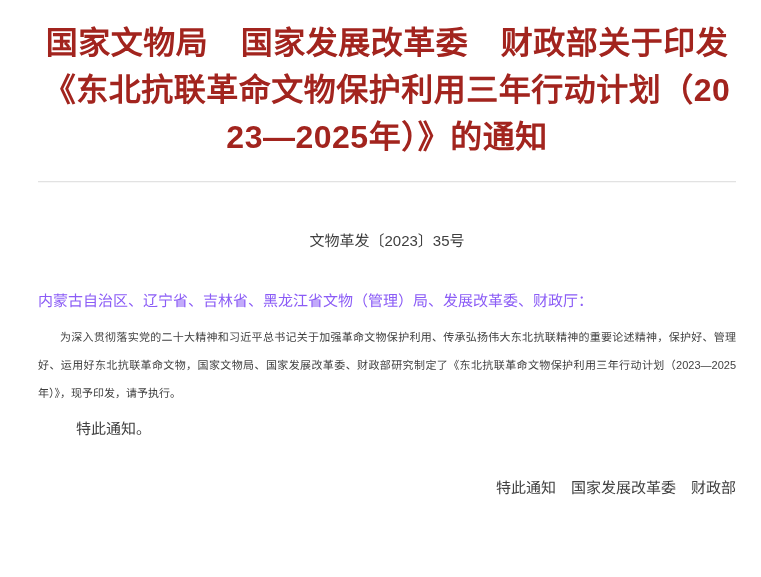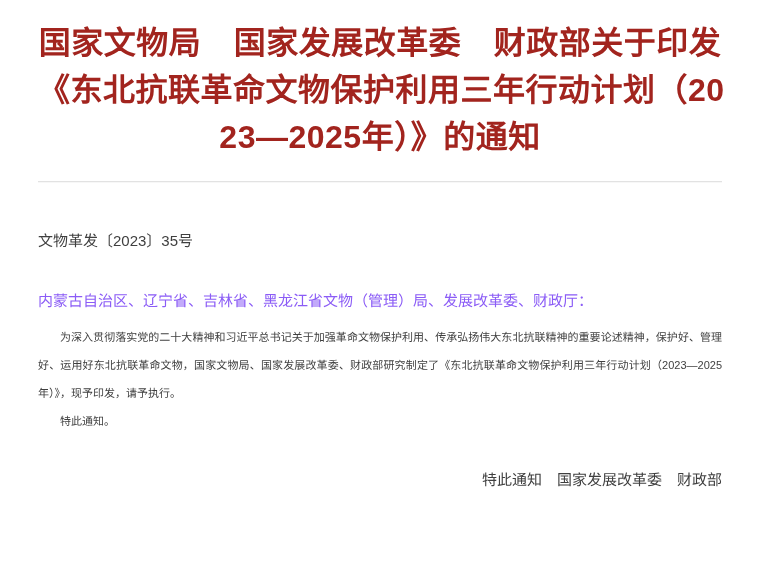--- a/index.html
+++ b/index.html
@@ -11,21 +11,21 @@
     width: 761px;
     height: 577px;
     overflow: hidden;
     font-family: "Liberation Sans", "DejaVu Sans", sans-serif;
     color: #3f3f3f;
   }
   .page {
     box-sizing: border-box;
     width: 761px;
     height: 541px;
-    padding: 20px 39px 0 38px;
+    padding: 20px 25px 0 38px;
     background: #ffffff;
   }
   .title {
     margin: 0;
     font-size: 32px;
     line-height: 47px;
     font-weight: bold;
     text-align: center;
     color: #a2241e;
     letter-spacing: 0.5px;
@@ -38,40 +38,40 @@
     border: none;
     border-top: 1px solid #e2e2e2;
     box-shadow: 0 1px 0 #f7f7f7;
     margin: 20px 0 0 0;
     height: 0;
   }
   .doc-number {
     margin-top: 48px;
     font-size: 15px;
     line-height: 21px;
-    text-align: left;
+    text-align: center;
     color: #3f3f3f;
   }
   .salutation {
     margin: 36px 0 8px 0;
     font-size: 15px;
     line-height: 28px;
     color: #8b5cf6;
   }
   .body-paragraph {
     margin: 8px 0 0 0;
     font-size: 11px;
     line-height: 28px;
     text-indent: 2em;
     text-align: justify;
     color: #3f3f3f;
   }
   .closing {
-    margin: 0;
-    font-size: 11px;
+    margin: 8px;
+    font-size: 15px;
     line-height: 28px;
     text-indent: 2em;
     color: #3f3f3f;
   }
   .signature {
     margin-top: 31px;
     text-align: right;
     font-size: 15px;
     line-height: 28px;
     color: #3f3f3f;

